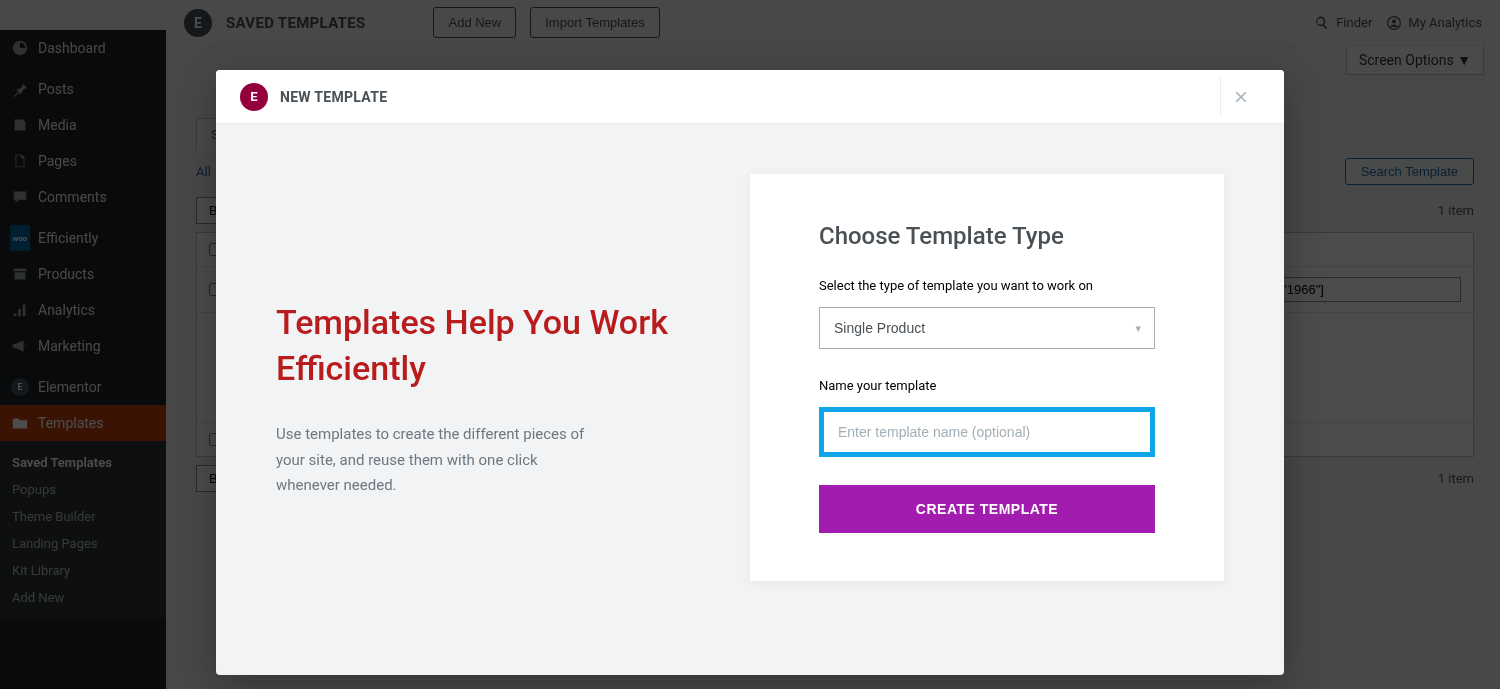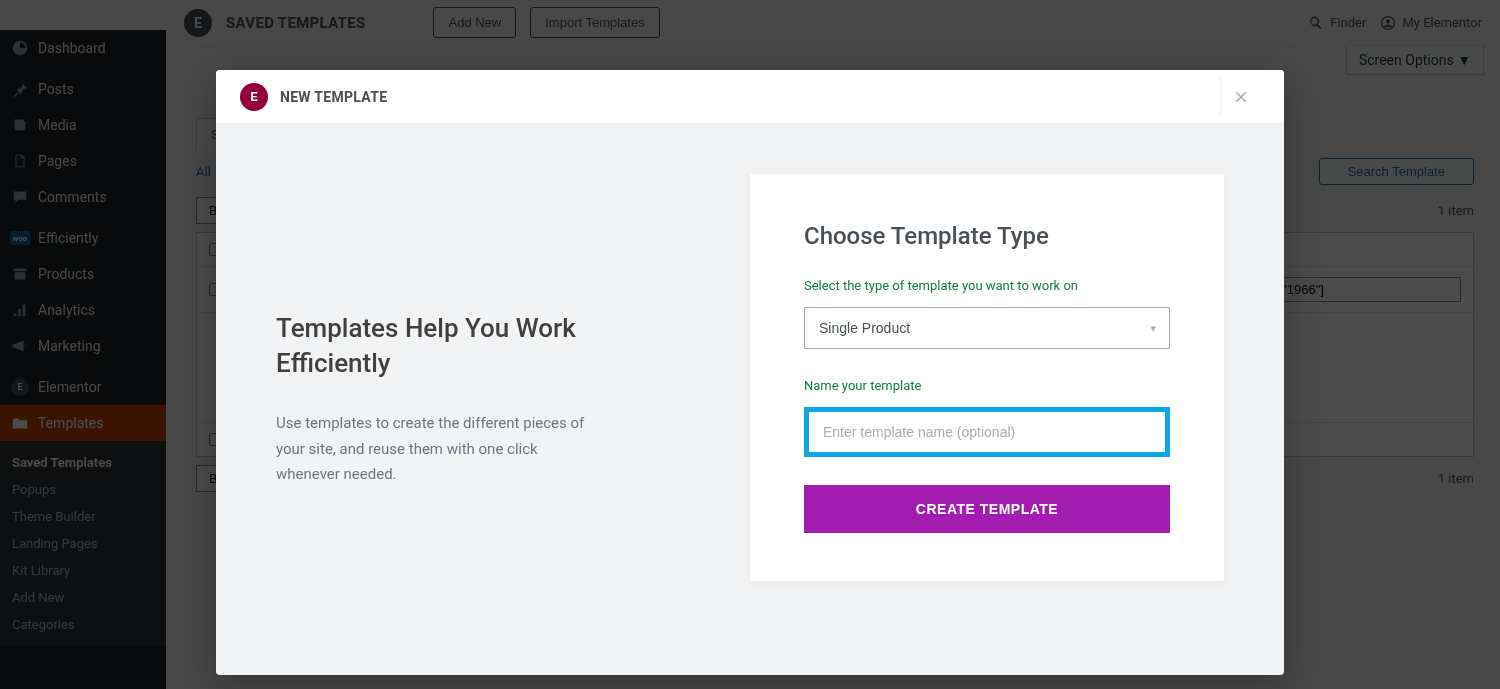--- a/index.html
+++ b/index.html
@@ -30,21 +30,21 @@
 .content { position: absolute; left: 186px; top: 46px; right: 16px; bottom: 0; }
 .screen-options { float: right; border: 1px solid #c3c4c7; border-top: none; background: #f6f7f7; padding: 6px 12px; font-size: 14px; color: #2c3338; cursor: pointer; }
 
 .tabs-row { clear: both; margin-top: 72px; padding: 0 10px; }
 .tab { display: inline-block; border: 1px solid #c3c4c7; border-bottom: none; padding: 8px 14px; background: #f6f7f7; font-size: 13px; color: #50575e; margin-right: 6px; }
 
 .filter-row { display: flex; align-items: center; padding: 8px 10px; gap: 10px; font-size: 13px; color: #2271b1; }
 
 .bulk-row { display: flex; align-items: center; gap: 10px; padding: 4px 10px; }
 .bulk-select { border: 1px solid #8c8f94; padding: 4px 24px 4px 8px; font-size: 13px; background: #fff; }
-.search-btn { border: 1px solid #2271b1; color: #2271b1; background: #f6f7f7; padding: 5px 28px; border-radius: 3px; font-size: 13px; margin-left: auto; }
+.search-btn { border: 1px solid #2271b1; color: #2271b1; background: #f6f7f7; padding: 5px 15px; border-radius: 3px; font-size: 13px; margin-left: auto; }
 .search-input { border: 1px solid #8c8f94; padding: 4px 8px; width: 180px; font-size: 13px; }
 
 .table-block { border: 1px solid #c3c4c7; margin: 4px 10px; background: #fff; }
 .table-row { display: flex; align-items: center; padding: 10px 12px; border-bottom: 1px solid #e5e5e5; }
 .table-row:last-child { border-bottom: none; }
 .table-cb { margin-right: 12px; }
 .shortcode-input { border: 1px solid #8c8f94; padding: 4px 8px; font-size: 13px; width: 220px; margin-left: auto; }
 
 
 .overlay { position: absolute; inset: 0; background: rgba(0,0,0,0.7); }
@@ -53,34 +53,34 @@
 .modal { position: absolute; left: 216px; top: 70px; width: 1068px; height: 605px; background: #f1f3f5; border-radius: 4px; overflow: hidden; box-shadow: 0 10px 40px rgba(0,0,0,0.3); }
 .modal-header { background: #fff; height: 54px; display: flex; align-items: center; padding: 0 24px; border-bottom: 1px solid #eee; }
 .modal-logo { width: 28px; height: 28px; border-radius: 50%; background: #93003c; display: flex; align-items: center; justify-content: center; margin-right: 12px; }
 .modal-logo-inner { color: #fff; font-weight: bold; font-size: 13px; }
 .modal-title { font-size: 14px; font-weight: 700; color: #495157; letter-spacing: 0.3px; }
 .modal-close { margin-left: auto; width: 40px; height: 40px; display: flex; align-items: center; justify-content: center; cursor: pointer; color: #a4afb7; border-left: 1px solid #eee; }
 .modal-close svg { width: 16px; height: 16px; stroke: currentColor; stroke-width: 2; fill: none; }
 
 .modal-body { display: flex; padding: 50px 60px; gap: 60px; height: calc(100% - 54px); }
 .modal-left { flex: 1; display: flex; flex-direction: column; justify-content: center; padding-right: 20px; }
-.modal-left h2 { font-size: 26px; font-weight: 500; color: #404040; line-height: 1.35; margin-bottom: 30px; }
+.modal-left h2 { font-size: 34px; font-weight: 500; color: #b91c1c; line-height: 1.35; margin-bottom: 30px; }
 .modal-left p { font-size: 15px; color: #6d7882; line-height: 1.7; max-width: 320px; }
 
-.modal-right { width: 474px; background: #fff; box-shadow: 0 2px 10px rgba(0,0,0,0.06); padding: 48px 54px; align-self: flex-start; }
+.modal-right { width: 474px; background: #fff; box-shadow: 0 2px 10px rgba(0,0,0,0.06); padding: 48px 69px; align-self: flex-start; }
 .modal-right h3 { font-size: 24px; font-weight: 500; color: #495157; margin-bottom: 28px; }
-.form-label { font-size: 13px; color: #15803d; margin-bottom: 14px; display: block; }
+.form-label { font-size: 13px; color: #000000; margin-bottom: 14px; display: block; }
 .form-select { width: 100%; border: 1px solid #a4afb7; padding: 12px 14px; font-size: 14px; background: #fff; color: #495157; appearance: none; position: relative; }
 .select-wrap { position: relative; margin-bottom: 29px; }
 .select-wrap::after { content: '▾'; position: absolute; right: 14px; top: 50%; transform: translateY(-50%); color: #a4afb7; font-size: 11px; pointer-events: none; }
 .form-input { width: 100%; border: 5px solid #0ea5e9; padding: 12px 14px; font-size: 14px; margin-bottom: 28px; }
 .form-input::placeholder { color: #a4afb7; }
 .create-btn { width: 100%; background: #a21caf; color: #fff; border: none; padding: 16px; font-size: 14px; font-weight: 600; letter-spacing: 0.5px; cursor: pointer; }
 
-.woo-badge { width: 20px; height: 14px; background: #0369a1; border-radius: 2px; display: flex; align-items: center; justify-content: center; font-size: 8px; color: #fff; font-weight: bold; font-style: italic; }
+.woo-badge { width: 20px; height: 26px; background: #0369a1; border-radius: 2px; display: flex; align-items: center; justify-content: center; font-size: 8px; color: #fff; font-weight: bold; font-style: italic; }
 .el-badge { width: 18px; height: 18px; background: #495157; border-radius: 50%; display: flex; align-items: center; justify-content: center; font-size: 9px; color: #fff; font-weight: bold; }
 </style>
 </head>
 <body>
 
 <div class="sidebar">
   <div class="sidebar-item">
     <span class="icon">
         <svg viewBox="0 0 20 20">
           <path d="M10 2a8 8 0 100 16 8 8 0 000-16zm0 2a6 6 0 016 6h-6V4z"></path>
@@ -167,21 +167,20 @@
       </span>
     <span>Templates</span>
   </div>
   <div class="sidebar-sub">
     <div class="sidebar-sub-item active">Saved Templates</div>
     <div class="sidebar-sub-item">Popups</div>
     <div class="sidebar-sub-item">Theme Builder</div>
     <div class="sidebar-sub-item">Landing Pages</div>
     <div class="sidebar-sub-item">Kit Library</div>
     <div class="sidebar-sub-item">Add New</div>
-    <div class="sidebar-sub-item">Categories</div>
   </div>
 </div>
 
 <div class="topbar">
   <div class="elogo">E</div>
   <div class="topbar-title">SAVED TEMPLATES</div>
   <div style="width:40px"></div>
   <button class="topbar-btn">Add New</button>
   <button class="topbar-btn">Import Templates</button>
   <div class="topbar-spacer"></div>
@@ -190,21 +189,21 @@
         <path d="M8 2a6 6 0 014.47 10.03l4.25 4.25-1.44 1.44-4.25-4.25A6 6 0 118 2zm0 2a4 4 0 100 8 4 4 0 000-8z"></path>
       </svg>
     <span>Finder</span>
   </div>
   <div class="topbar-link">
     <svg viewBox="0 0 20 20">
         <circle cx="10" cy="10" r="8" fill="none" stroke="currentColor" stroke-width="1.5"></circle>
         <circle cx="10" cy="8" r="2.5"></circle>
         <path d="M5 15c1-2 3-3 5-3s4 1 5 3"></path>
       </svg>
-    <span>My Elementor</span>
+    <span>My Analytics</span>
   </div>
 </div>
 
 <div class="content">
   <div class="screen-options">Screen Options ▼</div>
 
   <div class="tabs-row">
     <span class="tab">S</span>
   </div>
 

